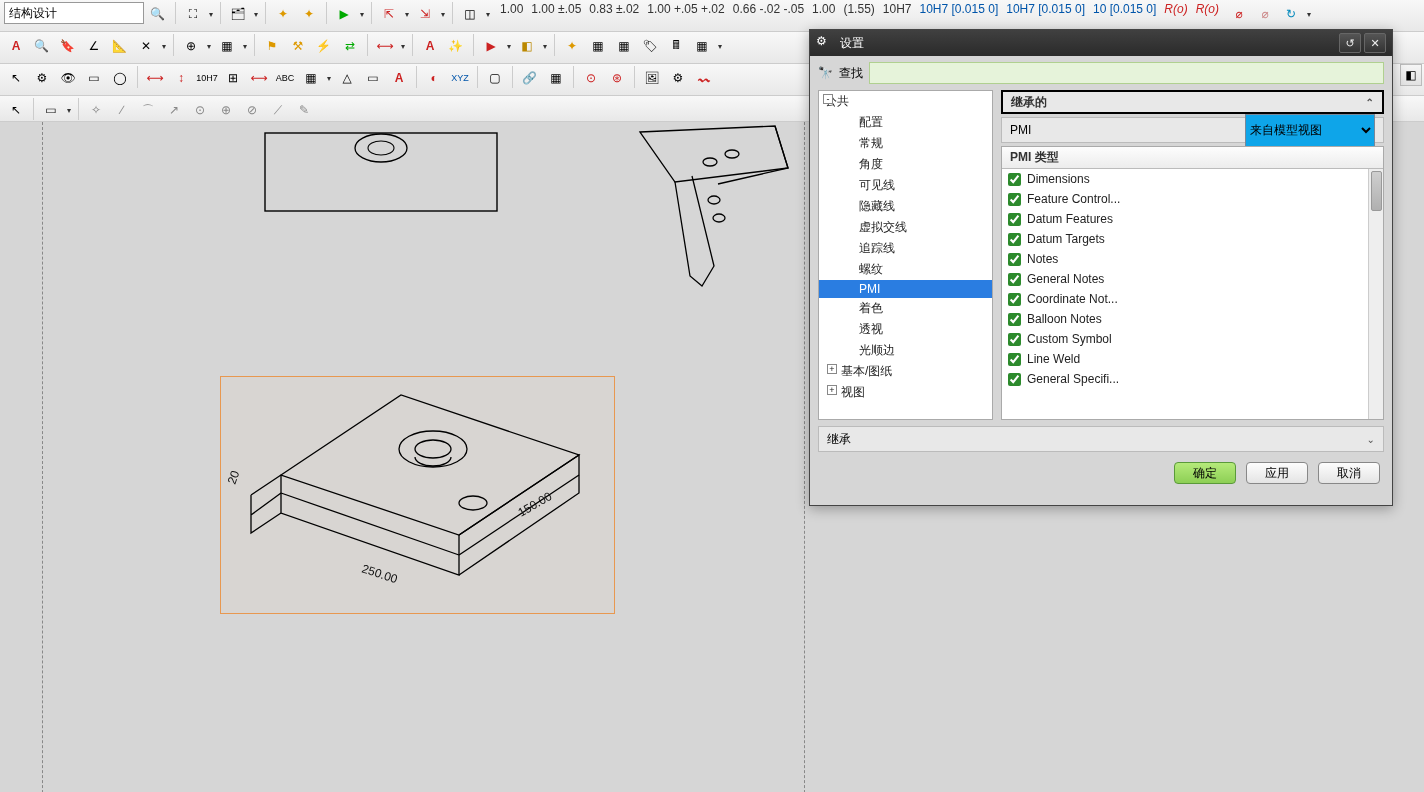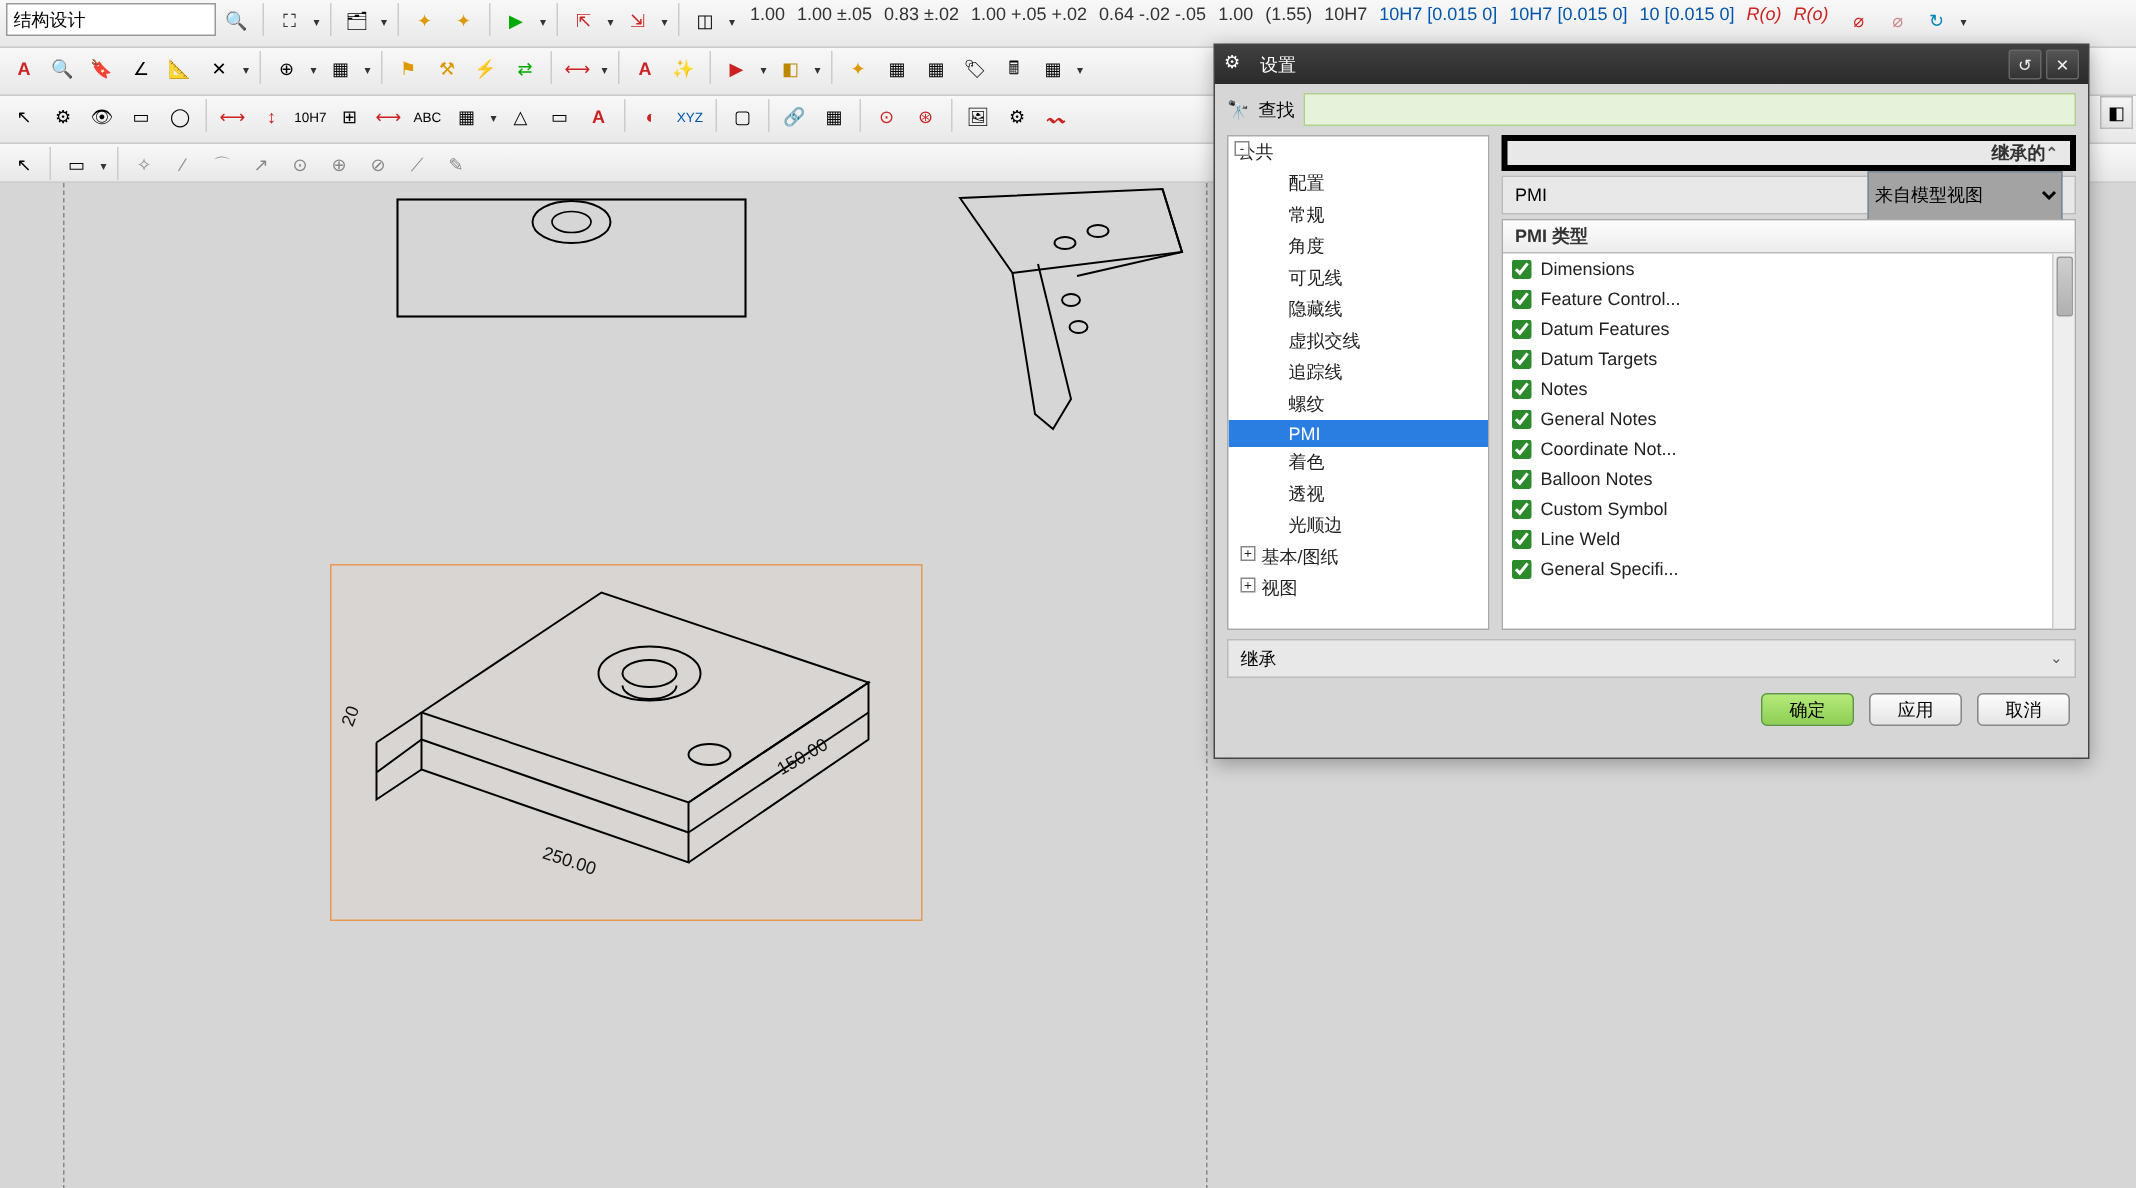--- a/index.html
+++ b/index.html
@@ -23,24 +23,24 @@
 .dlg-body { display: flex; padding: 0 8px; gap: 8px; }
 .tree-pane { width: 175px; height: 330px; background: #fff; border: 1px solid #aaa; overflow: auto; }
 .tree-node { padding: 2px 4px 2px 14px; white-space: nowrap; position: relative; color: #222; }
 .tree-node.depth0 { padding-left: 6px; }
 .tree-node.depth1 { padding-left: 22px; }
 .tree-node.depth2 { padding-left: 40px; }
 .tree-node .pm { position: absolute; left: 4px; top: 3px; width: 10px; height: 10px; border: 1px solid #888; font-size: 9px; line-height: 8px; text-align: center; background: #fff; }
 .tree-node.depth1 .pm { left: 8px; }
 .tree-node.sel { background: #2a7de1; color: #fff; }
 .right-pane { flex: 1; height: 330px; display: flex; flex-direction: column; gap: 3px; }
-.panel-hd { height: 24px; background: #e8e8e8; border: 4px solid #000000; display: flex; align-items: center; padding: 0 8px; font-weight: bold; color: #333; justify-content: flex-end; }
+.panel-hd { height: 24px; background: #e8e8e8; border: 2px solid #000000; display: flex; align-items: center; padding: 0 8px; font-weight: bold; color: #333; justify-content: space-between; }
 .panel-hd .exp { font-size: 10px; color: #555; }
 .pmi-row { height: 26px; border: 1px solid #bbb; background: #e8e8e8; display: flex; align-items: center; padding: 0 8px; justify-content: space-between; }
-.pmi-row select { width: 130px; height: 33px; border: 1px solid #789; background: #a3a3a3; font-size: 12px; }
+.pmi-row select { width: 130px; height: 33px; border: 1px solid #789; background: #0ea5e9; font-size: 12px; }
 .pmi-list { flex: 1; border: 1px solid #aaa; background: #fff; display: flex; flex-direction: column; overflow: hidden; }
 .pmi-head { height: 22px; border-bottom: 1px solid #bbb; background: linear-gradient(#fdfdfd,#ececec); display: flex; align-items: center; padding: 0 8px; font-weight: bold; color: #333; }
 .pmi-items { flex: 1; overflow: auto; position: relative; }
 .pmi-item { height: 20px; display: flex; align-items: center; padding: 0 6px; gap: 6px; color: #222; }
 .pmi-item input[type=checkbox]{ accent-color: #2c8a2c; }
 .scrollbar-v { position:absolute; right:0; top:0; bottom:0; width:15px; background:#eee; border-left:1px solid #ccc;}
 .scrollbar-v .thumb{ position:absolute; left:2px; width:11px; background:linear-gradient(#cfcfcf,#b0b0b0); border:1px solid #999; border-radius:2px;}
 
 .inherit-bar { margin: 6px 8px 0; height: 26px; border: 1px solid #bbb; background: #e8e8e8; display: flex; align-items: center; padding: 0 8px; justify-content: space-between; }
 .inherit-bar .chev{ font-size:10px; color:#555;}
@@ -77,21 +77,21 @@
   <div class="tb-btn" style="color:#c22">⇲</div>
     <div class="tb-dd">▾</div>
   <div class="tb-sep"></div>
   <div class="tb-btn">◫</div>
     <div class="tb-dd">▾</div>
   <span id="tol-labels" style="display:flex;gap:8px;font-size:10px;padding:0 6px;color:#333;align-items:center;">
       <span style="white-space: pre;">1.00</span>
       <span style="white-space: pre;">1.00 ±.05</span>
       <span style="white-space: pre;">0.83 ±.02</span>
       <span style="white-space: pre;">1.00 +.05 +.02</span>
-      <span style="white-space: pre;">0.64 -.02 -.05</span>
+      <span style="white-space: pre;">0.66 -.02 -.05</span>
       <span style="white-space: pre;">1.00</span>
       <span style="white-space: pre;">(1.55)</span>
       <span style="white-space: pre;">10H7</span>
       <span style="white-space: pre; color: rgb(0, 85, 170);">10H7 [0.015 0]</span>
       <span style="white-space: pre; color: rgb(0, 85, 170);">10H7 [0.015 0]</span>
       <span style="white-space: pre; color: rgb(0, 85, 170);">10 [0.015 0]</span>
       <span style="white-space: pre; color: rgb(204, 34, 34); font-style: italic;">R(o)</span>
       <span style="white-space: pre; color: rgb(204, 34, 34); font-style: italic;">R(o)</span>
     </span>
   <div class="tb-btn" style="color:#c22">⌀</div>

